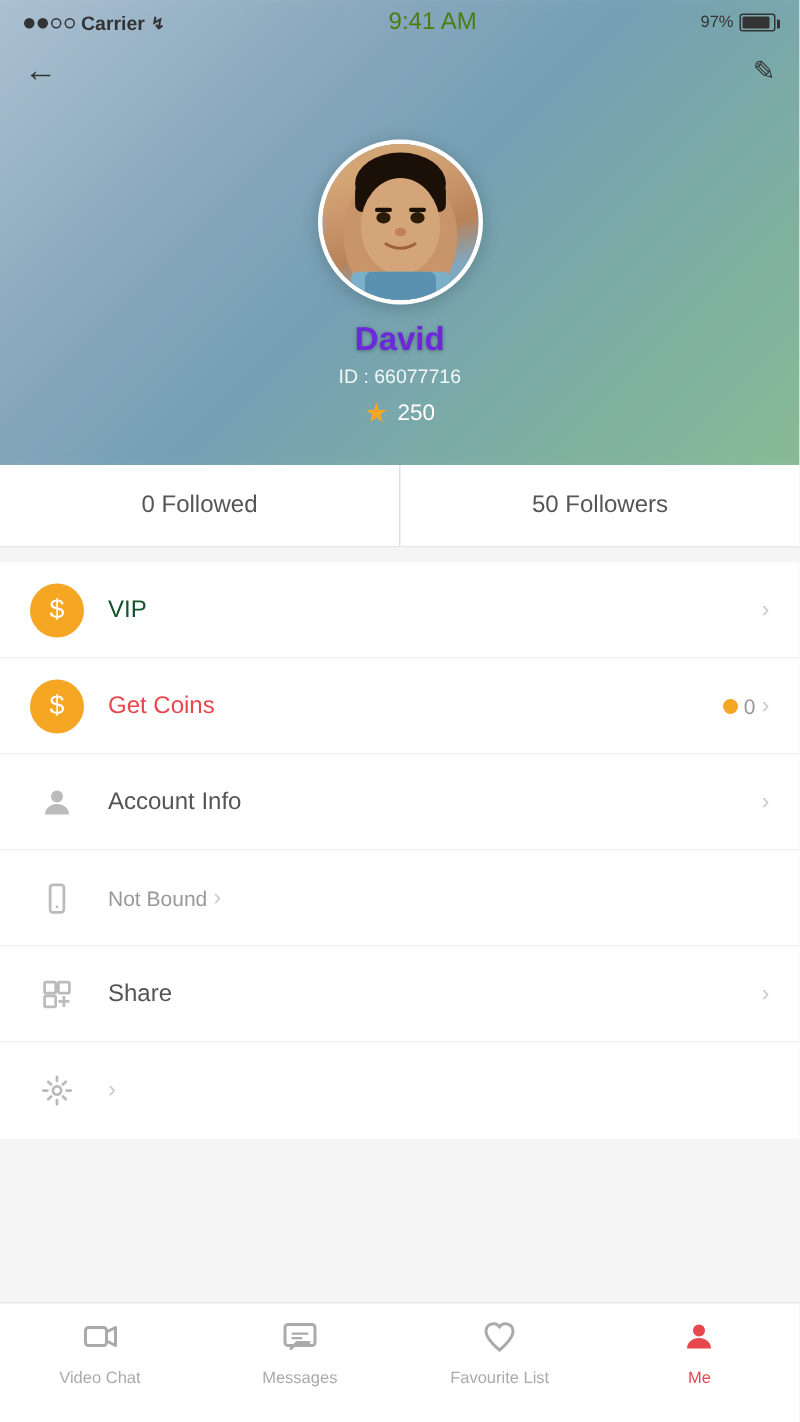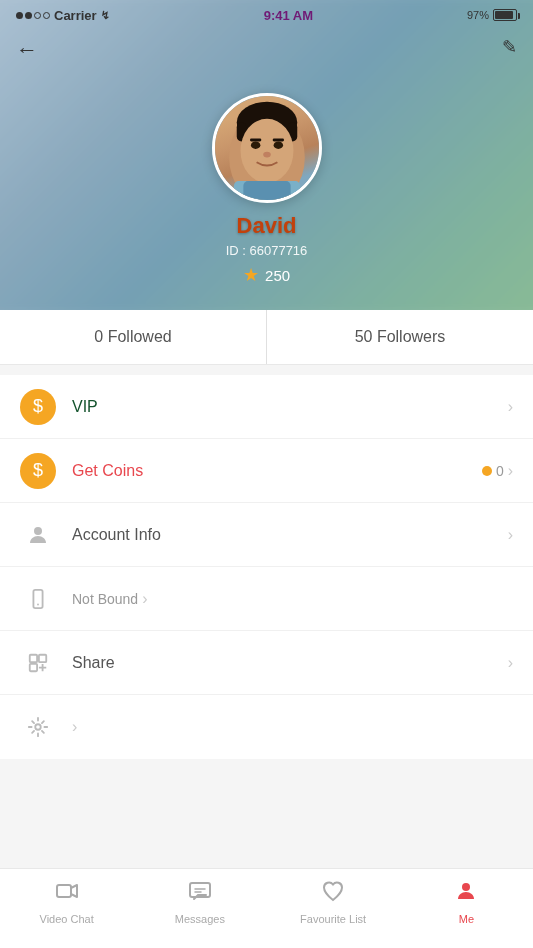--- a/index.html
+++ b/index.html
@@ -33,21 +33,21 @@
       color: #333;
       font-weight: 700;
     }
     .signal-dots {
       display: flex; gap: 2px; align-items: center;
     }
     .dot { width: 7px; height: 7px; border-radius: 50%; }
     .dot.filled { background: #333; }
     .dot.empty { background: transparent; border: 1.5px solid #333; }
     .wifi-icon { font-size: 13px; }
-    .status-center { font-size: 13px; color: #701a75; font-weight: 700; }
+    .status-center { font-size: 16px; color: #4d7c0f; font-weight: 400; }
     .status-right { display: flex; align-items: center; gap: 4px; font-size: 11px; color: #333; font-weight: 500; }
     .battery {
       display: flex; align-items: center;
       border: 1.5px solid #333; border-radius: 2px;
       width: 24px; height: 12px; padding: 1px;
       position: relative;
     }
     .battery::after {
       content: '';
       position: absolute;
@@ -116,21 +116,21 @@
       width: 100%;
       height: 100%;
       background: linear-gradient(160deg, #d4a574 20%, #c8956a 40%, #b8825a 60%, #7fa8c0 80%);
       position: relative;
       overflow: hidden;
     }
     
     .avatar-svg { width: 100%; height: 100%; }
 
     .profile-name {
-      color: #c2410c;
+      color: #6d28d9;
       font-size: 22px;
       font-weight: 600;
       text-shadow: 0 1px 3px rgba(0,0,0,0.3);
       margin-bottom: 4px;
     }
     .profile-id {
       color: rgba(255,255,255,0.9);
       font-size: 13px;
       margin-bottom: 6px;
     }

